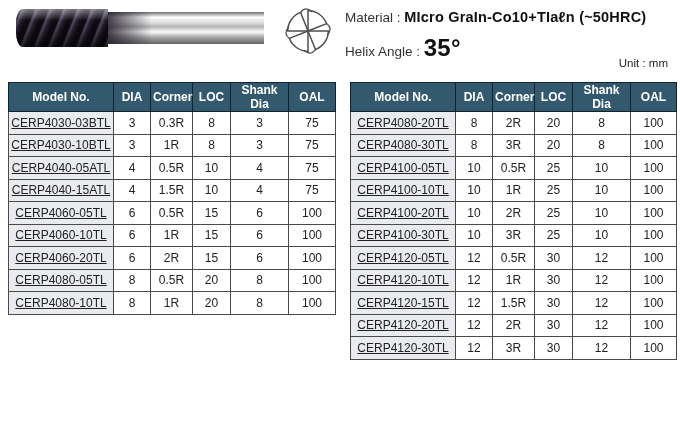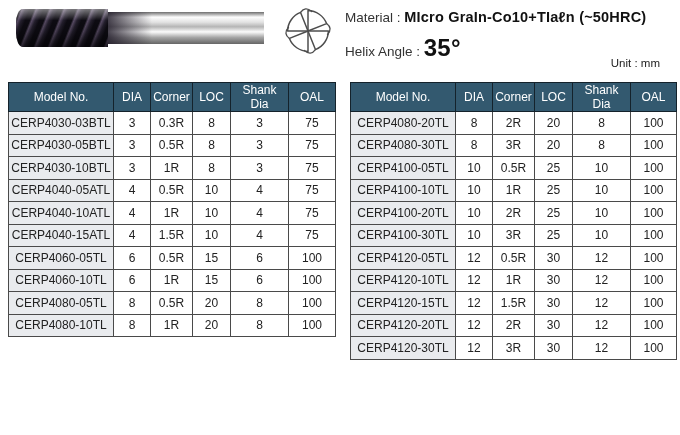--- a/index.html
+++ b/index.html
@@ -34,40 +34,40 @@
     content:"";position:absolute;left:0;top:0;bottom:0;width:46px;
     background:linear-gradient(to right,rgba(30,24,38,.85),rgba(30,24,38,0));
   }
   .flute-icon{position:absolute;left:276px;top:5px;width:64px;height:52px;}
 
   .spec-text{position:absolute;left:345px;top:8px;line-height:1.25;white-space:nowrap;}
   .spec-line{margin:0 4px 6px 0;font-size:13.5px;color:#333;}
   .spec-line b{font-size:14.5px;color:#111;letter-spacing:.2px;}
   .spec-line .big{font-size:24px;text-align:right;}
 
-  .unit{position:absolute;top:57px;right:20px;font-size:11.5px;color:#222;}
+  .unit{position:absolute;top:57px;right:12px;font-size:11.5px;color:#222;}
 
   
   .tbl-wrap{position:absolute;top:82px;}
   .tbl-left{left:8px;width:328px;}
   .tbl-right{left:350px;width:327px;}
   table{border-collapse:collapse;table-layout:fixed;width:100%;border:1px solid #1d1d1d;}
   col.c-model{width:105px;} col.c-dia{width:37px;} col.c-corner{width:42px;}
   col.c-loc{width:38px;} col.c-shank{width:58px;}
   th{
     background:var(--header-bg);color:var(--header-text);
-    font-weight:normal;font-size:12px;height:25px;border:1px solid #14222b;
+    font-weight:bold;font-size:12px;height:25px;border:1px solid #14222b;
     padding:0 2px;
   }
   td{
     border:1px solid var(--border);font-size:12px;height:22.5px;
     text-align:center;padding:0 2px;background:#ffffff;color:#222;
     overflow:hidden;white-space:nowrap;
   }
-  td.model{background:var(--model-cell-bg);}
+  td.model{background:var(--model-cell-bg);text-decoration:underline;}
 </style>
 </head>
 <body>
 
 <div class="photo">
   <div class="shank"></div>
   <div class="flutes"></div>
 </div>
 
 <svg class="flute-icon" viewBox="0 0 60 56" xmlns="http://www.w3.org/2000/svg">
@@ -115,47 +115,31 @@
       <tbody>
         <tr>
           <td class="model">CERP4030-03BTL</td>
           <td>3</td>
           <td>0.3R</td>
           <td>8</td>
           <td>3</td>
           <td>75</td>
         </tr>
         <tr>
-          <td class="model">CERP4030-05BTL</td>
+          <td class="model">CERP4030-10BTL</td>
           <td>3</td>
-          <td>0.5R</td>
+          <td>1R</td>
           <td>8</td>
           <td>3</td>
           <td>75</td>
         </tr>
         <tr>
-          <td class="model">CERP4030-10BTL</td>
-          <td>3</td>
-          <td>1R</td>
-          <td>8</td>
-          <td>3</td>
-          <td>75</td>
-        </tr>
-        <tr>
           <td class="model">CERP4040-05ATL</td>
           <td>4</td>
           <td>0.5R</td>
-          <td>10</td>
-          <td>4</td>
-          <td>75</td>
-        </tr>
-        <tr>
-          <td class="model">CERP4040-10ATL</td>
-          <td>4</td>
-          <td>1R</td>
           <td>10</td>
           <td>4</td>
           <td>75</td>
         </tr>
         <tr>
           <td class="model">CERP4040-15ATL</td>
           <td>4</td>
           <td>1.5R</td>
           <td>10</td>
           <td>4</td>
@@ -166,20 +150,28 @@
           <td>6</td>
           <td>0.5R</td>
           <td>15</td>
           <td>6</td>
           <td>100</td>
         </tr>
         <tr>
           <td class="model">CERP4060-10TL</td>
           <td>6</td>
           <td>1R</td>
+          <td>15</td>
+          <td>6</td>
+          <td>100</td>
+        </tr>
+        <tr>
+          <td class="model">CERP4060-20TL</td>
+          <td>6</td>
+          <td>2R</td>
           <td>15</td>
           <td>6</td>
           <td>100</td>
         </tr>
         <tr>
           <td class="model">CERP4080-05TL</td>
           <td>8</td>
           <td>0.5R</td>
           <td>20</td>
           <td>8</td>

